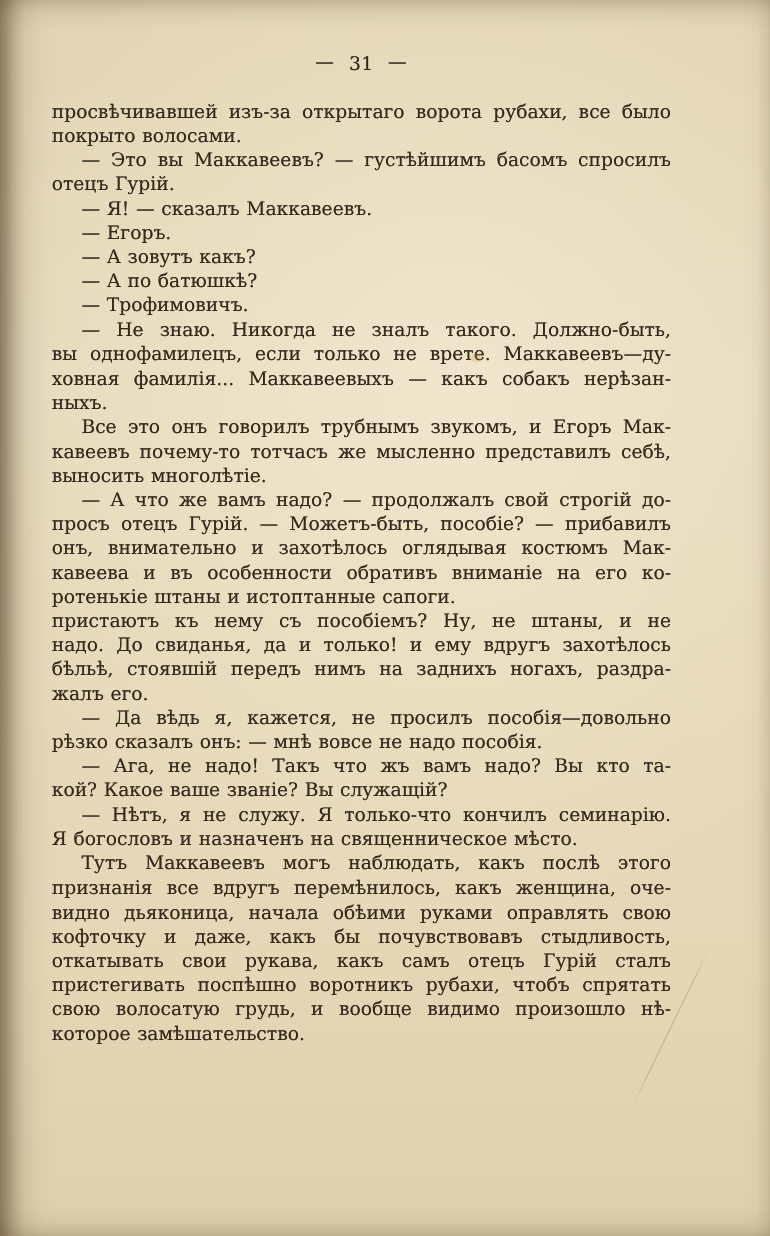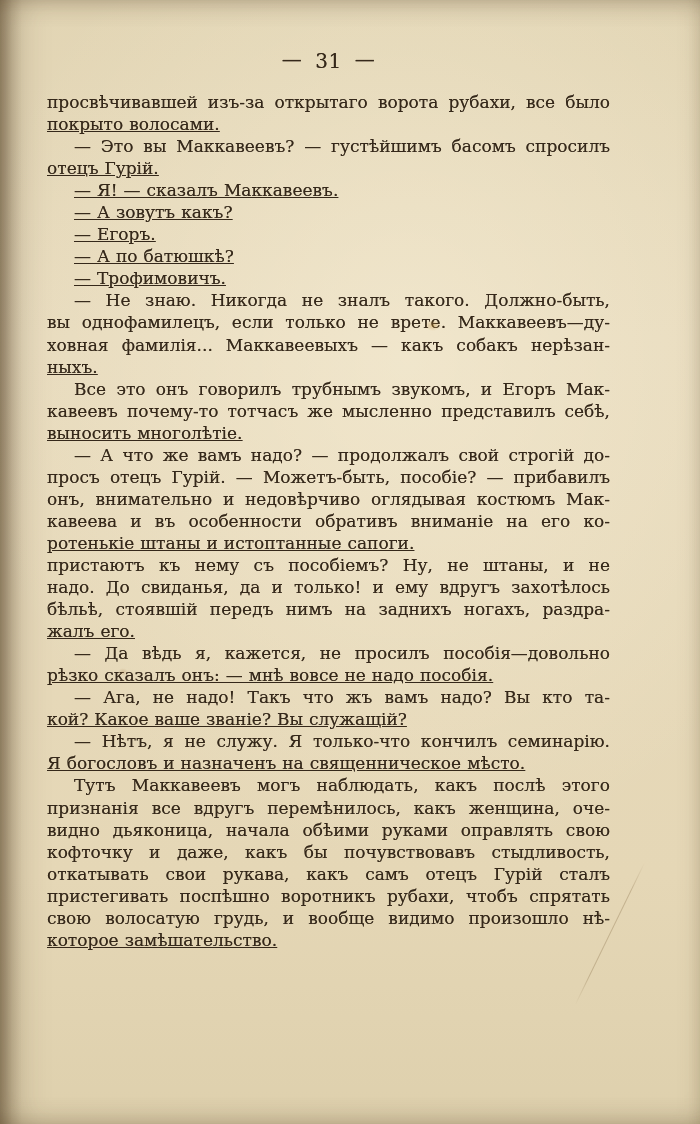--- a/index.html
+++ b/index.html
@@ -39,21 +39,21 @@
     pointer-events: none;
   }
 
   
   .running-head {
     position: absolute;
     top: 49px;
     left: 47px;
     width: 563px;
     text-align: center;
-    font-size: 20px;
+    font-size: 17px;
     letter-spacing: 0.5px;
     text-shadow: 0 0 0.5px rgba(45,33,20,0.65);
   }
   .running-head .rule {
     display: inline-block;
     margin: 0 13px;
     transform: translateY(-2px);
   }
 
   
@@ -68,21 +68,21 @@
   }
   .para { margin: 0; }
   .line {
     line-height: 22.05px;
     text-align: justify;
     text-align-last: justify;
     text-justify: inter-word;
     white-space: normal;
     overflow: hidden;
   }
-  .line.last { text-align-last: left; text-decoration: underline; }
+  .line.last { text-align-last: left; }
   .line.indent { text-indent: 27px; }
 
   
   .ghost-layer {
     position: absolute;
     top: 62px;
     left: 38px;
     width: 578px;
     height: 1040px;
     transform: scaleX(-1);
@@ -221,24 +221,24 @@
         <div class="line last">покрыто волосами.</div>
       </div>
       <div class="para">
         <div class="line indent">— Это вы Маккавеевъ? — густѣйшимъ басомъ спросилъ</div>
         <div class="line last">отецъ Гурій.</div>
       </div>
       <div class="para">
         <div class="line last indent">— Я! — сказалъ Маккавеевъ.</div>
       </div>
       <div class="para">
+        <div class="line last indent">— Егоръ.</div>
+      </div>
+      <div class="para">
         <div class="line last indent">— А зовутъ какъ?</div>
-      </div>
-      <div class="para">
-        <div class="line last indent">— Егоръ.</div>
       </div>
       <div class="para">
         <div class="line last indent">— А по батюшкѣ?</div>
       </div>
       <div class="para">
         <div class="line last indent">— Трофимовичъ.</div>
       </div>
       <div class="para">
         <div class="line indent">— Не знаю. Никогда не зналъ такого. Должно-быть,</div>
         <div class="line">вы однофамилецъ, если только не врете. Маккавеевъ—ду-</div>
@@ -246,21 +246,21 @@
         <div class="line last">ныхъ.</div>
       </div>
       <div class="para">
         <div class="line indent">Все это онъ говорилъ трубнымъ звукомъ, и Егоръ Мак-</div>
         <div class="line">кавеевъ почему-то тотчасъ же мысленно представилъ себѣ,</div>
         <div class="line last">выносить многолѣтіе.</div>
       </div>
       <div class="para">
         <div class="line indent">— А что же вамъ надо? — продолжалъ свой строгій до-</div>
         <div class="line">просъ отецъ Гурій. — Можетъ-быть, пособіе? — прибавилъ</div>
-        <div class="line">онъ, внимательно и недовѣрчиво оглядывая костюмъ Мак-</div>
+        <div class="line">онъ, внимательно и захотѣлось оглядывая костюмъ Мак-</div>
         <div class="line">кавеева и въ особенности обративъ вниманіе на его ко-</div>
         <div class="line last">ротенькіе штаны и истоптанные сапоги.</div>
       </div>
       <div class="para">
         <div class="line">пристаютъ къ нему съ пособіемъ? Ну, не штаны, и не</div>
         <div class="line">надо. До свиданья, да и только! и ему вдругъ захотѣлось</div>
         <div class="line">бѣльѣ, стоявшій передъ нимъ на заднихъ ногахъ, раздра-</div>
         <div class="line last">жалъ его.</div>
       </div>
       <div class="para">

